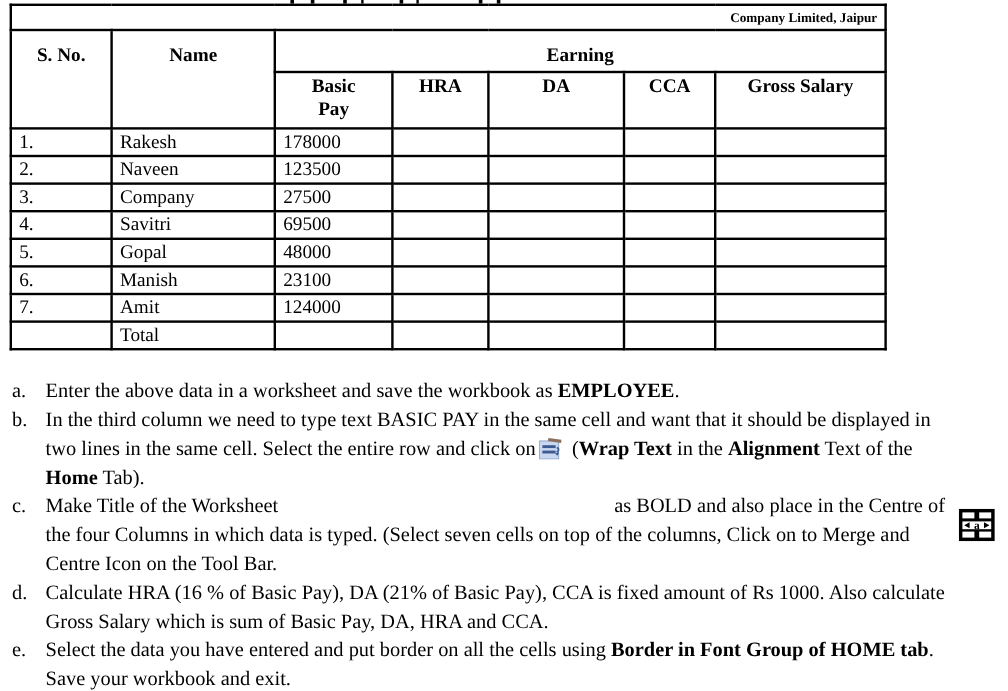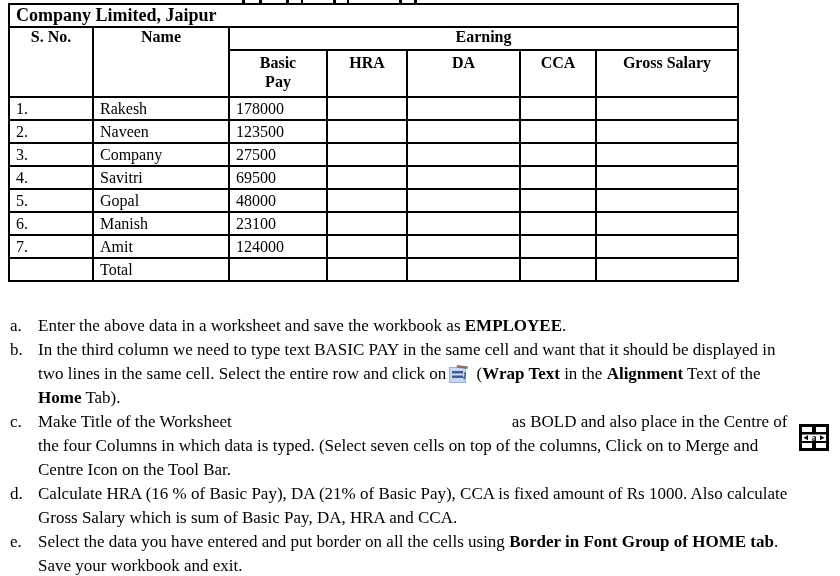--- a/index.html
+++ b/index.html
@@ -16,22 +16,22 @@
   
   table.sheet {
     position:absolute; left:8px; top:3px;
     border-collapse:collapse; table-layout:fixed;
     font-size:16px;
   }
   table.sheet td, table.sheet th {
     border:2px solid #000; padding:0 6px; overflow:hidden;
     font-weight:normal; text-align:left; vertical-align:middle;
   }
-  tr.title-row th { height:19px; text-align:left; font-weight:bold; font-size:18px; }
-  tr.head-row th  { height:21px; vertical-align:top; text-align:center; font-weight:bold; padding-top:0; }
+  tr.title-row th { height:19px; text-align:right; font-weight:bold; font-size:11px; }
+  tr.head-row th  { height:21px; vertical-align:top; text-align:center; font-weight:bold; padding-top:12px; }
   tr.subhead-row th { height:43px; vertical-align:top; text-align:center; font-weight:bold; white-space:pre-line; padding-top:2px; line-height:19px; }
   tr.data-row td { height:21px; line-height:21px; }
   td.c-num { text-align:right; }
   td.c-sno, td.c-name { text-align:left; }
 
   
   .instructions {
     position:absolute; left:10px; top:314px; width:786px;
     font-size:17px; line-height:24px;
   }

